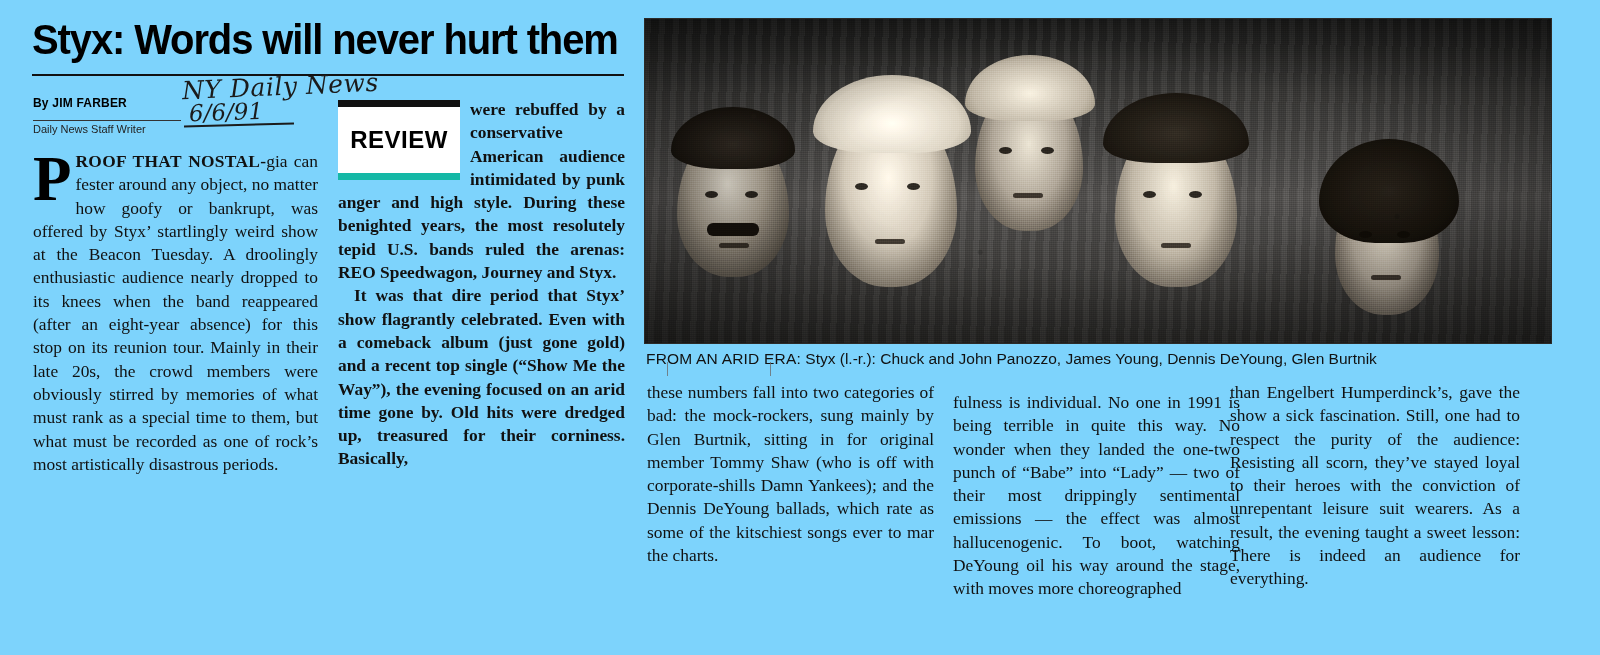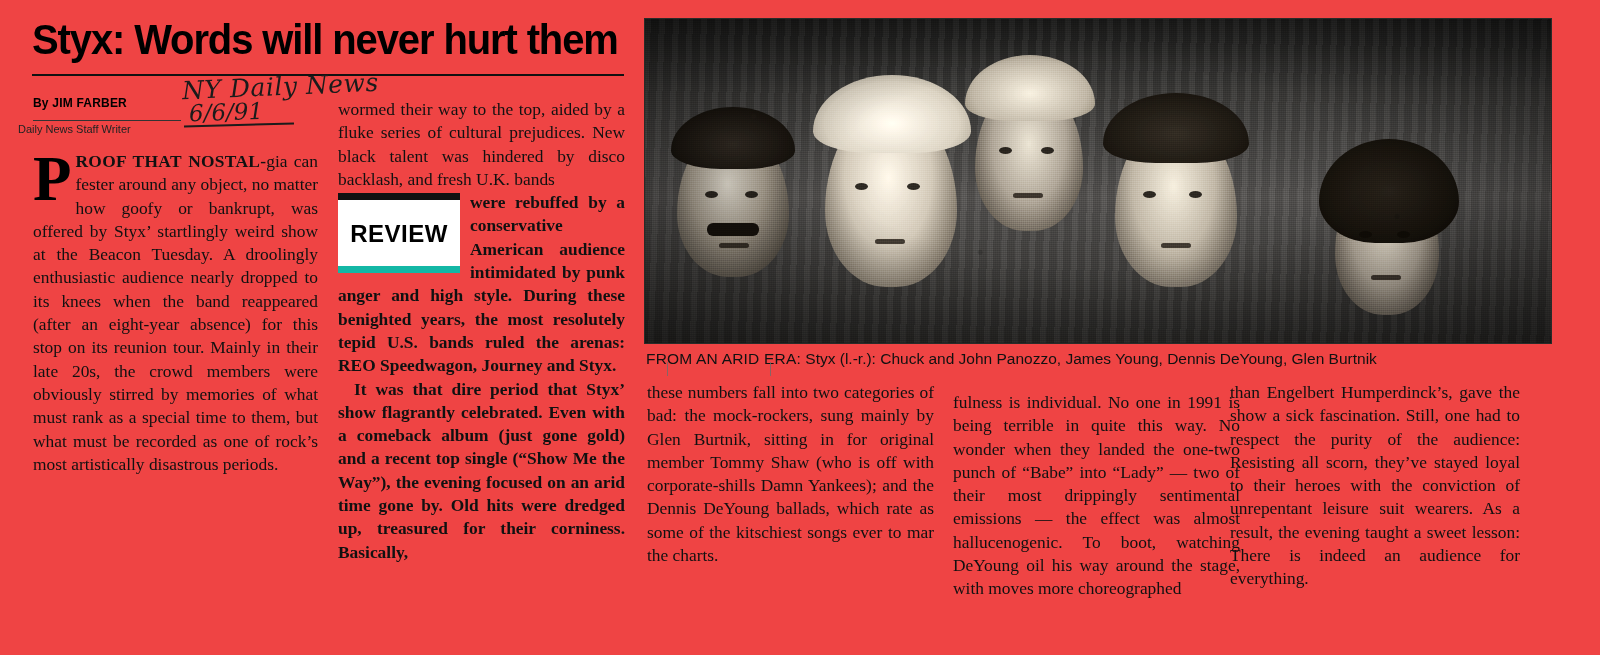--- a/index.html
+++ b/index.html
@@ -12,21 +12,21 @@
     height: 655px;
     overflow: hidden;
     font-family: "Liberation Serif", serif;
     color: #111;
   }
 
   .page {
     position: relative;
     width: 1600px;
     height: 655px;
-    background: #ef4444;
+    background: #7dd3fc;
   }
 
   
   .headline {
     position: absolute;
     left: 32px;
     top: 18px;
     width: 600px;
     font-family: "Liberation Sans", sans-serif;
     font-weight: bold;
@@ -61,21 +61,21 @@
   .byline-rule {
     position: absolute;
     left: 33px;
     top: 120px;
     width: 148px;
     height: 1px;
     background: #333;
   }
   .byline-sub {
     position: absolute;
-    left: 18px;
+    left: 33px;
     top: 123px;
     font-family: "Liberation Sans", sans-serif;
     font-size: 11px;
     color: #222;
   }
 
   
   .handwriting {
     position: absolute;
     font-family: "DejaVu Serif", serif;
@@ -351,21 +351,20 @@
   <div class="handwriting hw-date">6/6/91</div>
   <div class="hw-underline"></div>
 
   <div class="col" id="col1">
     <p class="lead">
       <span class="dropcap">P</span><span class="smallcaps">ROOF THAT NOSTAL-</span><span>gia can fester around any object, no matter how goofy or bankrupt, was offered by Styx’ startlingly weird show at the Beacon Tuesday. A droolingly enthusiastic audience nearly dropped to its knees when the band reappeared (after an eight-year absence) for this stop on its reunion tour. Mainly in their late 20s, the crowd members were obviously stirred by memories of what must rank as a special time to them, but what must be recorded as one of rock’s most artistically disastrous periods.</span>
     </p>
   </div>
 
   <div class="col" id="col2">
-    <p class="noindent">wormed their way to the top, aided by a fluke series of cultural prejudices. New black talent was hindered by disco backlash, and fresh U.K. bands</p>
     <div class="review-wrap">
       <div class="review-badge">REVIEW</div>
       <p class="noindent bold-run">were rebuffed by a conservative American audience intimidated by punk anger and high style. During these benighted years, the most resolutely tepid U.S. bands ruled the arenas: REO Speedwagon, Journey and Styx.</p>
     </div>
     <p class="bold-run">It was that dire period that Styx’ show flagrantly celebrated. Even with a comeback album (just gone gold) and a recent top single (“Show Me the Way”), the evening focused on an arid time gone by. Old hits were dredged up, treasured for their corniness. Basically,</p>
   </div>
 
   <div class="photo">
     <div class="bgwash"></div>
     <div class="bg-stripes"></div>

